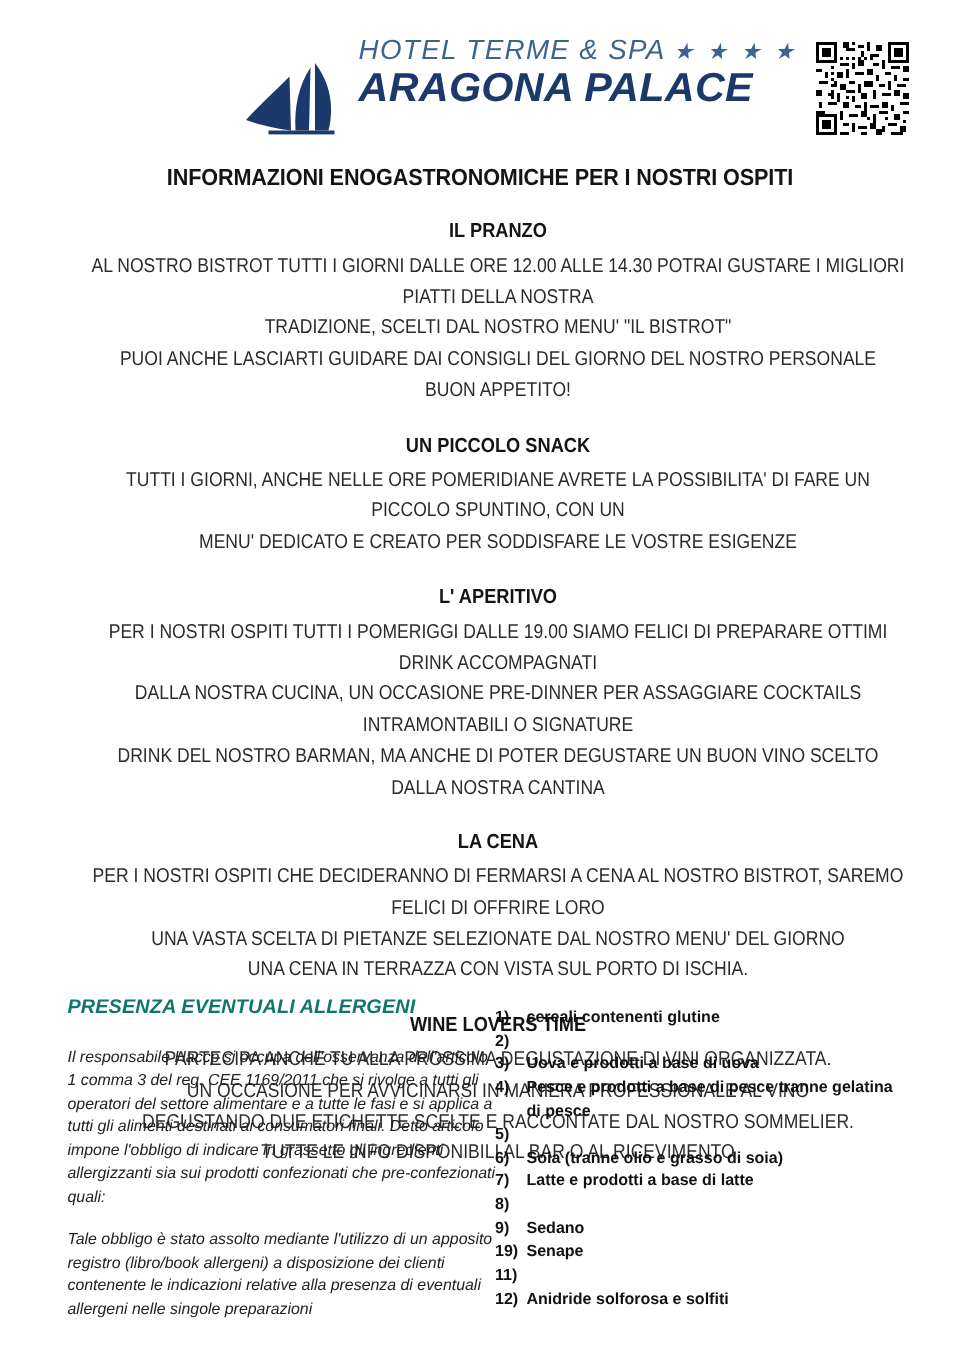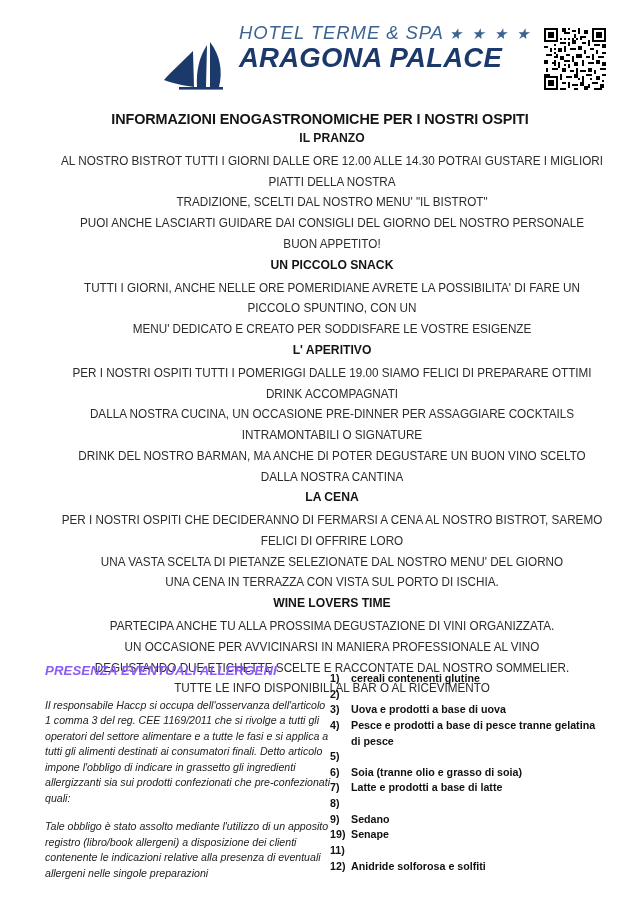--- a/index.html
+++ b/index.html
@@ -107,21 +107,21 @@
     font-family: "Liberation Sans", sans-serif;
     font-weight: bold;
     font-size: 15.5px;
     letter-spacing: -0.1px;
     color: #141414;
     transform: scaleX(0.93);
     margin-top: 10px;
   }
 
   .section {
-    margin-top: 2px;
+    margin-top: 18px;
     padding-left: 24px;
   }
   .section-head {
     text-align: center;
     font-family: "Liberation Sans", sans-serif;
     font-weight: bold;
     font-size: 13.5px;
     color: #141414;
     transform: scaleX(0.9);
     margin-bottom: 6px;
@@ -149,21 +149,21 @@
     width: 285px;
     margin-left: 45px;
     flex: 0 0 auto;
   }
   .allergen-title {
     font-family: "Liberation Sans", sans-serif;
     font-weight: bold;
     font-style: italic;
     font-size: 13.2px;
     letter-spacing: 0.1px;
-    color: #8b5cf6;
+    color: #0f766e;
     margin-bottom: 20px;
   }
   .allergen-para {
     font-family: Liberation Sans, sans-serif;
     font-style: italic;
     font-size: 10.6px;
     line-height: 1.46;
     color: #222222;
     margin-bottom: 13px;
   }

